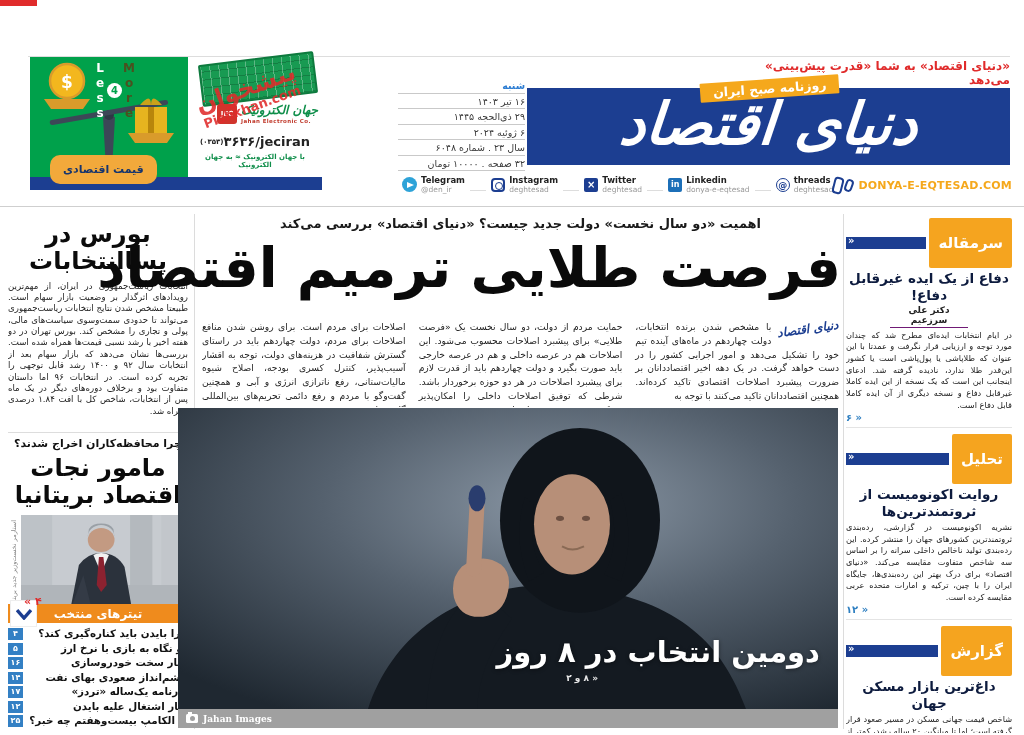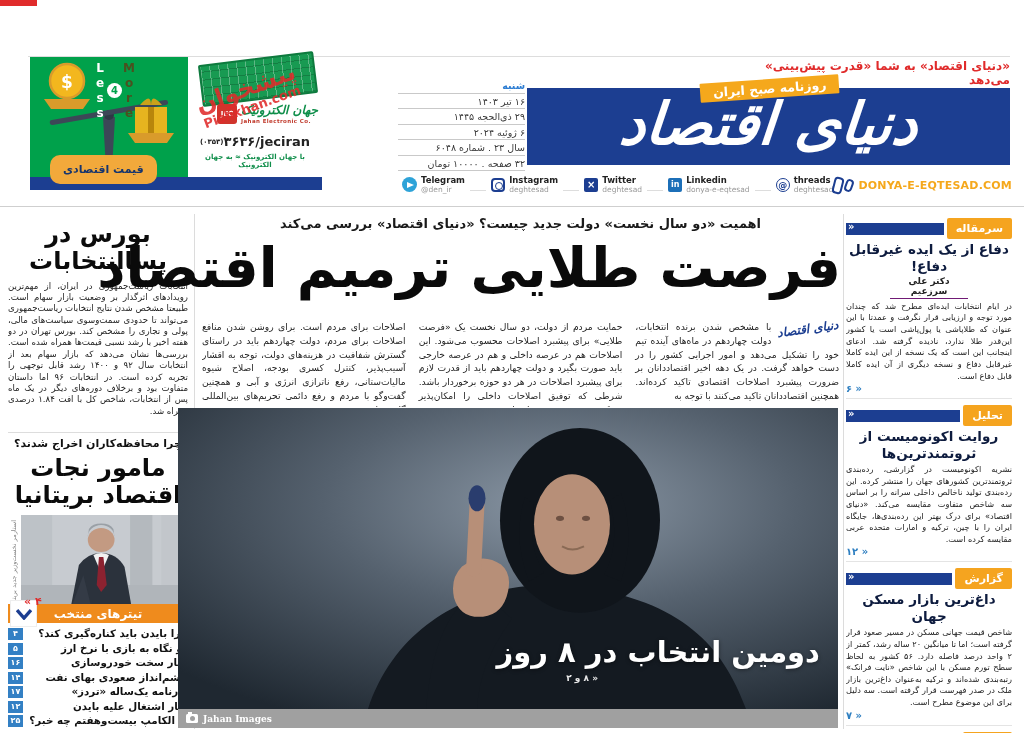--- a/index.html
+++ b/index.html
@@ -148,21 +148,21 @@
   .cam::before{content:"";position:absolute;left:1.5px;top:-2px;width:4px;height:2px;background:#fff}
   .cam::after{content:"";position:absolute;left:3.5px;top:2px;width:5px;height:5px;border-radius:50%;
               background:#a0a0a0}
   .pcaption{color:#fff;font-size:10px;font-weight:bold;direction:rtl}
 
   
   .sidebar{position:absolute;left:846px;top:212px;width:166px;height:521px;overflow:hidden}
   .sb{padding-top:1px}
   .sb + .sb{border-top:1px solid #e4e4e4;margin-top:4px}
   .sb-head{display:flex;align-items:center;gap:3px;margin:5px 0 2px}
-  .sb-label{background:#f5a41f;color:#fff;font-weight:bold;font-size:11px;padding:4px 9px;
+  .sb-label{background:#f5a41f;color:#fff;font-weight:bold;font-size:15px;padding:16px 9px;
             border-radius:2px;flex:0 0 auto}
   .sb-bar{flex:1;height:12px;background:#1c3e91;position:relative}
   .sb-bar .chev{position:absolute;left:2px;top:-2px;color:#fff;font-size:10px;font-weight:bold}
   .sb h3{font-size:13.5px;text-align:center;color:#0d1b3e;margin:1px 0 1px;line-height:1.25}
   .sb-auth{display:block;width:78px;margin:0 auto;text-align:center;font-size:9px;font-weight:bold;
            color:#222;padding-bottom:2px;border-bottom:1px solid #701a75}
   .sb p{font-size:8.2px;line-height:1.42;text-align:justify;color:#222;margin-top:2px}
 </style>
 </head>
 <body>

